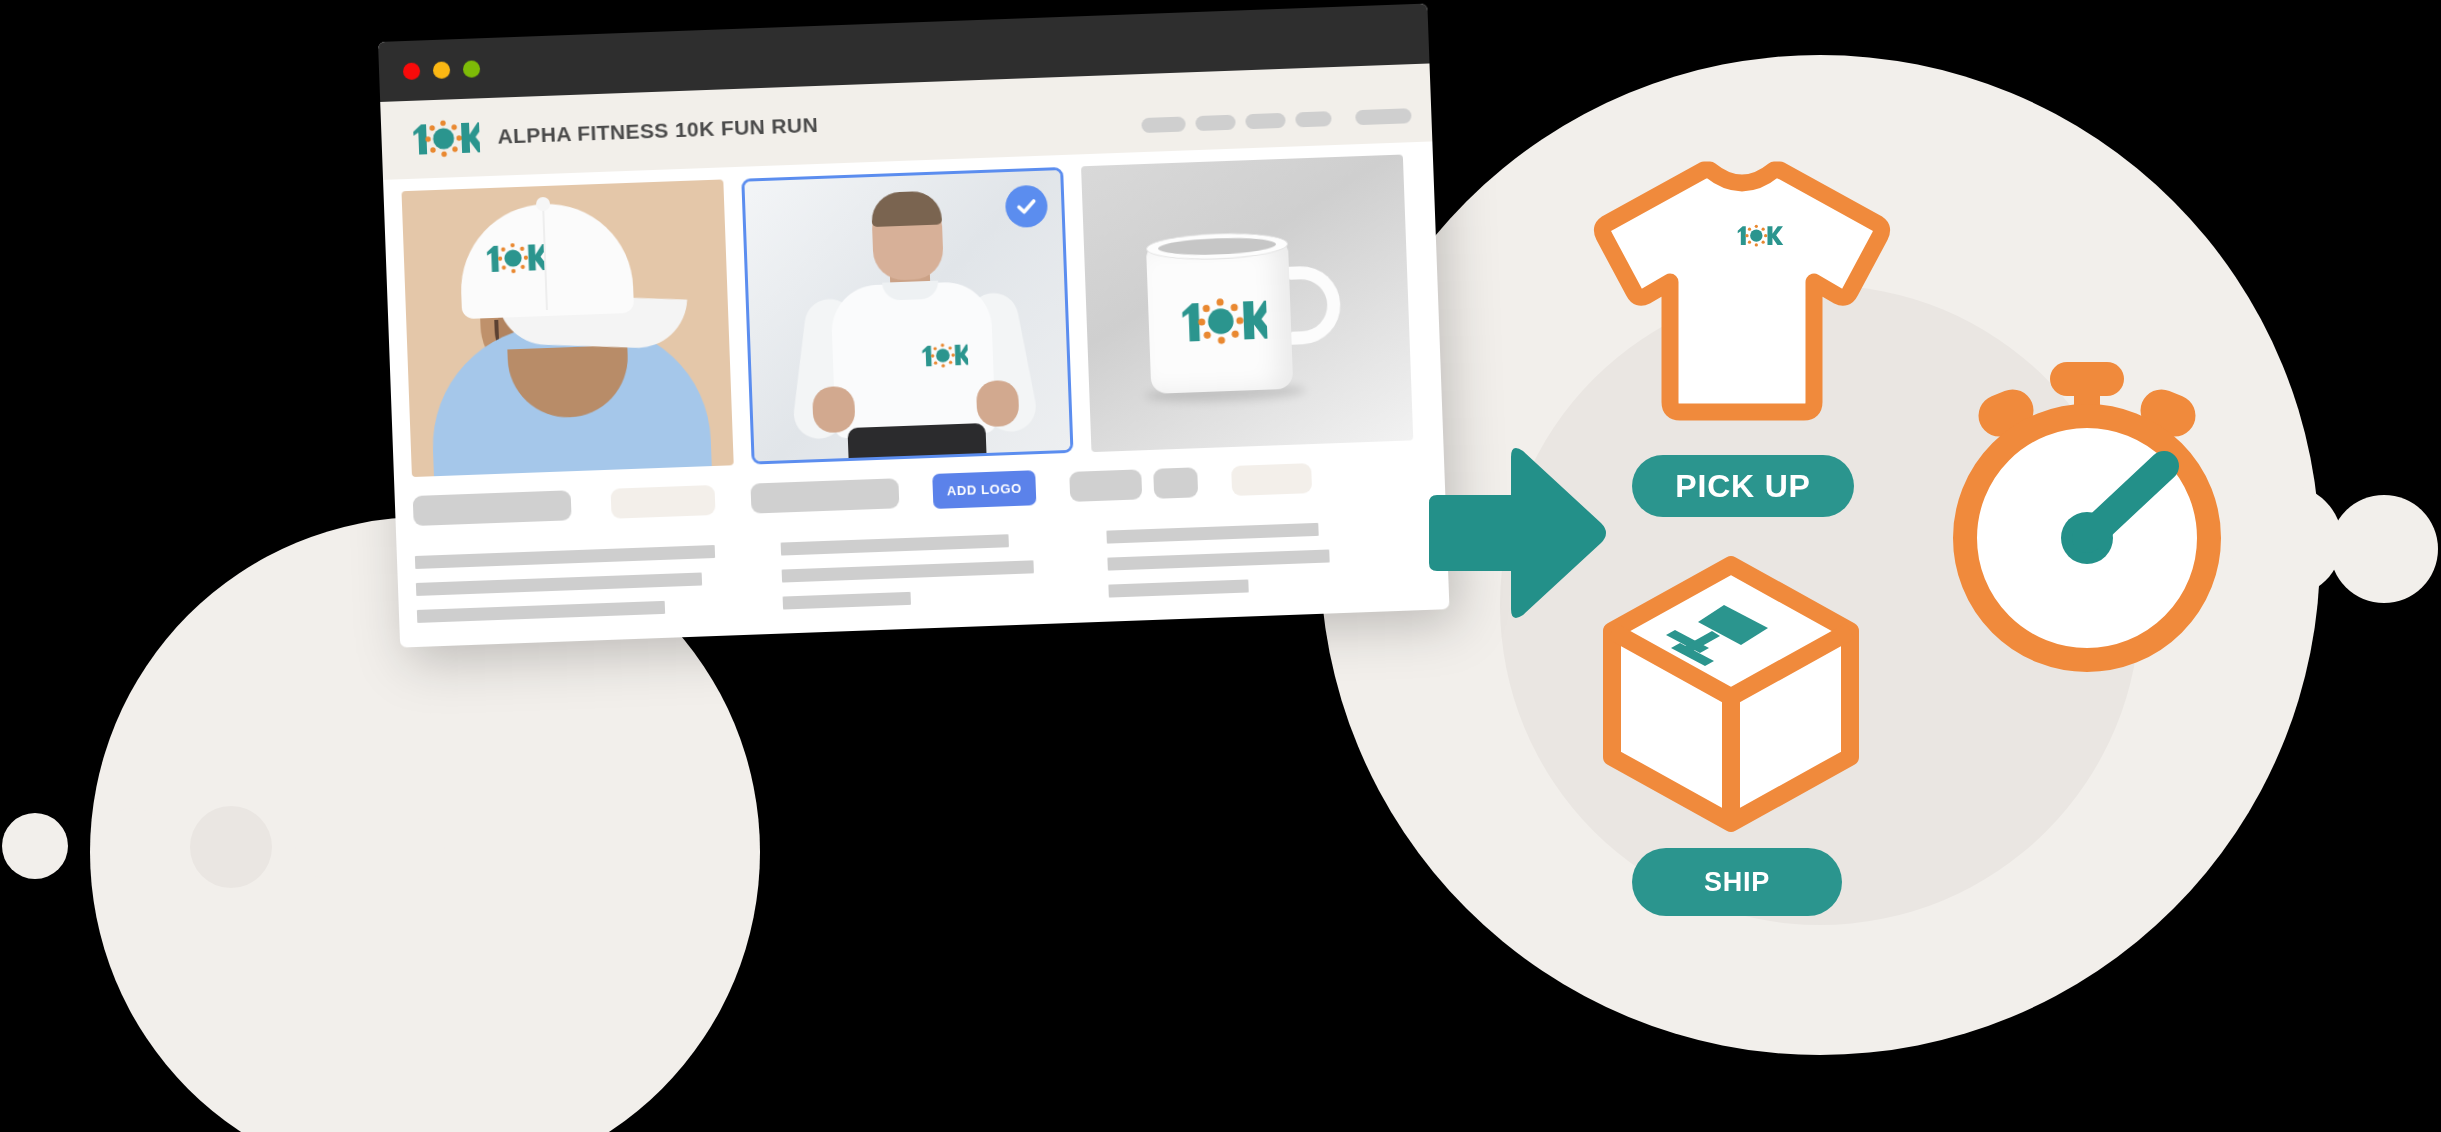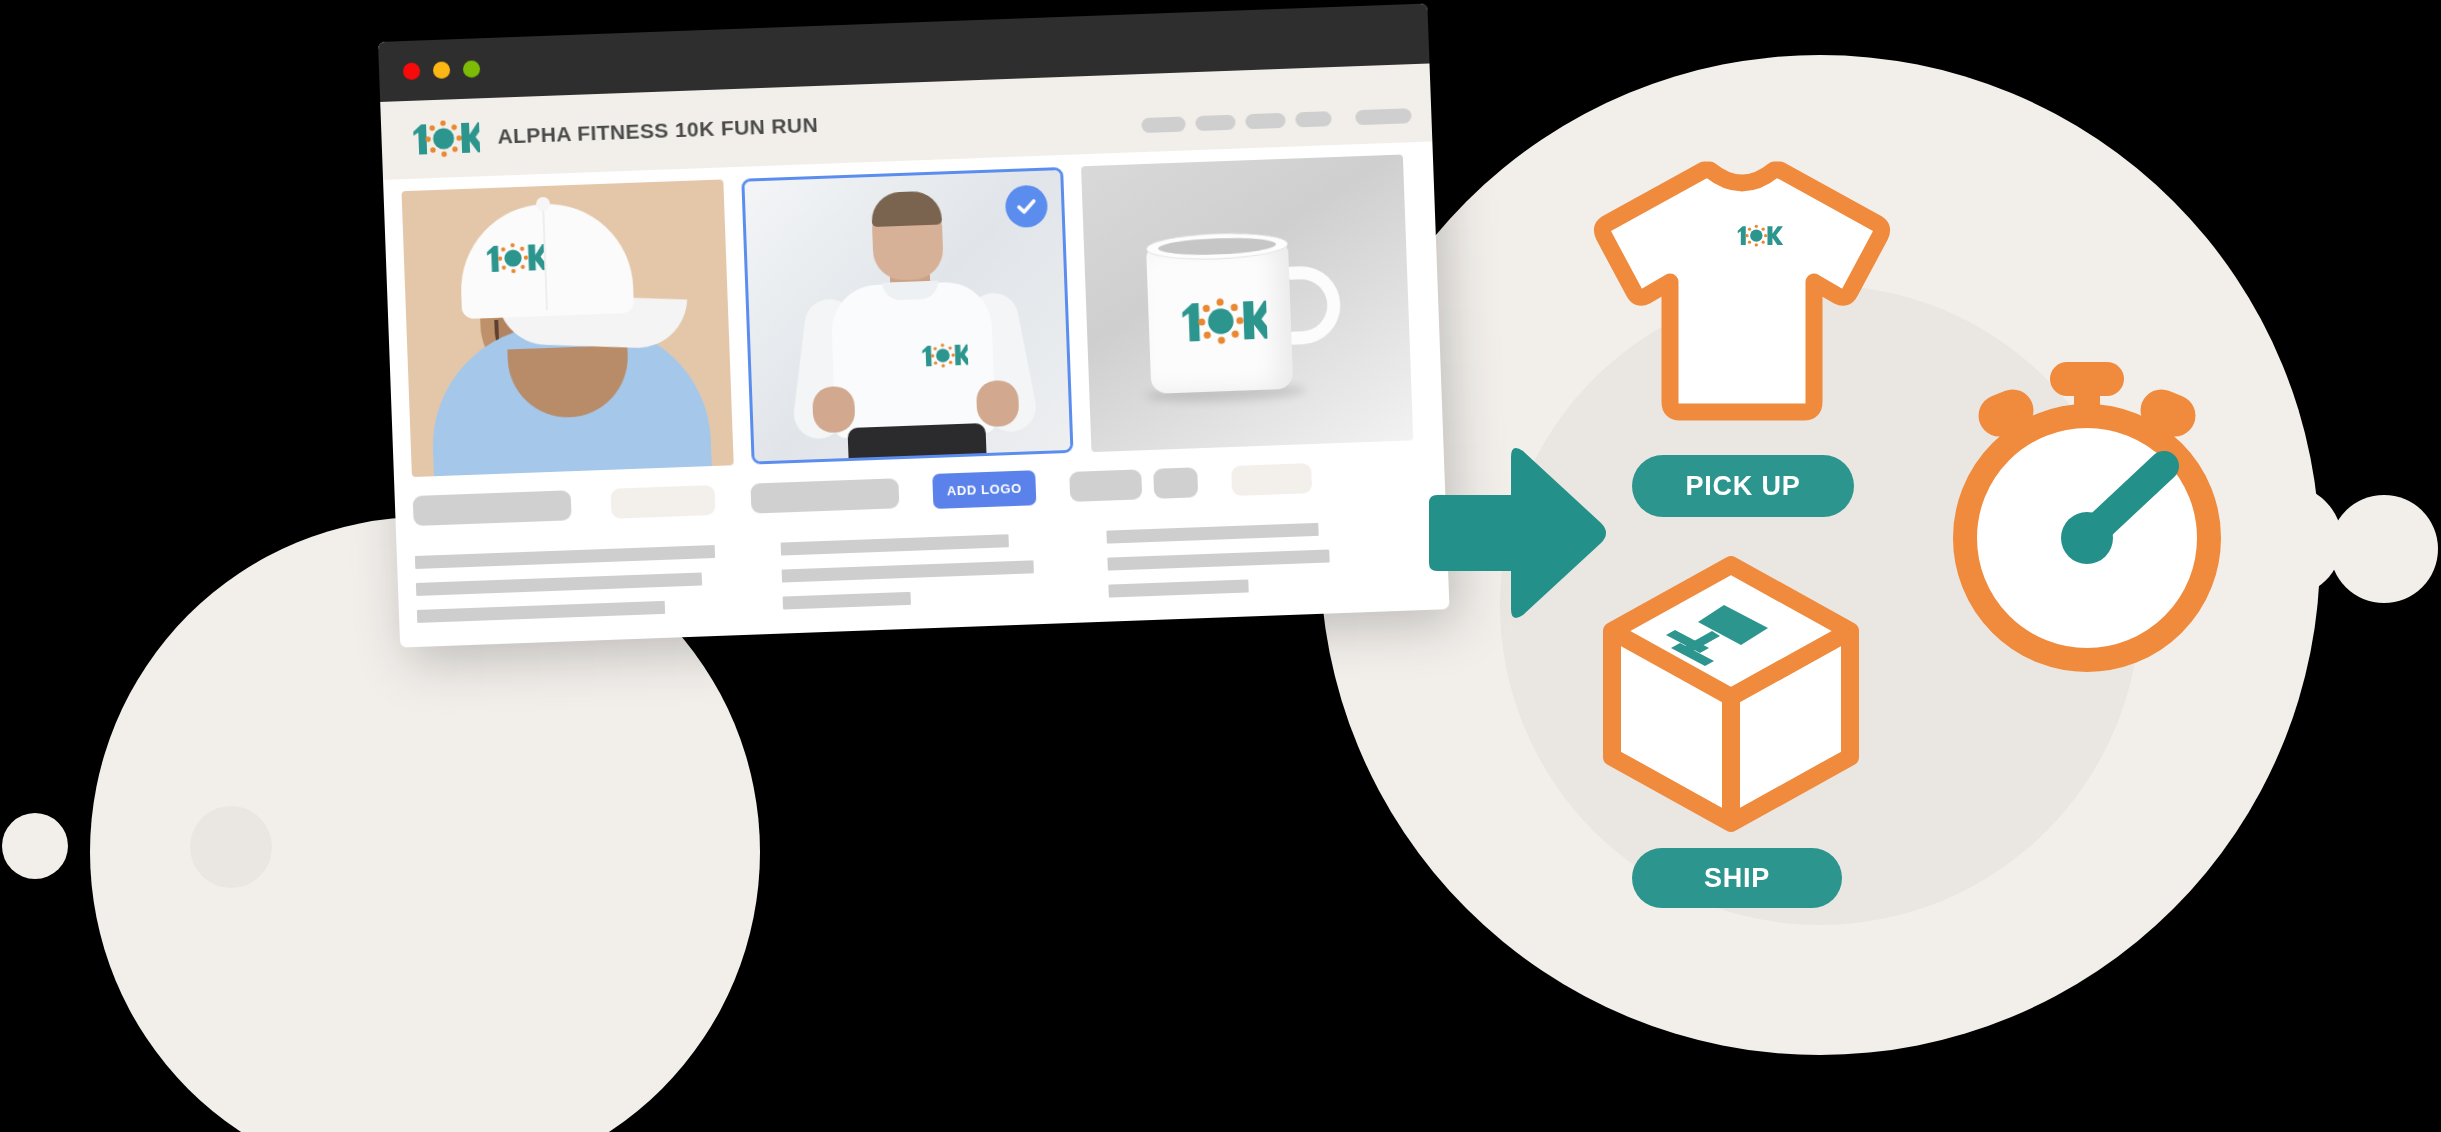--- a/index.html
+++ b/index.html
@@ -179,22 +179,22 @@
   .tshirt-icon { position: absolute; left: 1592px; top: 140px; width: 300px; height: 300px; }
   .box-icon { position: absolute; left: 1600px; top: 553px; width: 262px; height: 282px; }
   .watch-icon { position: absolute; left: 1930px; top: 350px; width: 292px; height: 322px; }
 
   .pill {
     position: absolute; background: #2B958E; color: #FFFFFF;
     border-radius: 999px; font-weight: bold; letter-spacing: .8px;
     display: flex; align-items: center; justify-content: center;
     font-family: "Liberation Sans", sans-serif;
   }
-  #pick-up-pill { left: 1632px; top: 455px; width: 222px; height: 62px; font-size: 27px; }
-  #ship-pill   { left: 1632px; top: 848px; width: 210px; height: 60px; font-size: 27px; }
+  #pick-up-pill { left: 1632px; top: 455px; width: 222px; height: 62px; font-size: 32px; }
+  #ship-pill   { left: 1632px; top: 848px; width: 210px; height: 68px; font-size: 27px; }
 </style>
 </head>
 <body>
 
 <div id="stage">
 
   <div class="blob" style="left:90px; top:517px; width:670px; height:670px;"></div>
   <div class="blob" style="left:1320px; top:55px; width:1000px; height:1000px;"></div>
   <div class="blob-grey" style="left:1500px; top:285px; width:640px; height:640px;"></div>
   <div class="blob" style="left:2px; top:813px; width:66px; height:66px;"></div>

